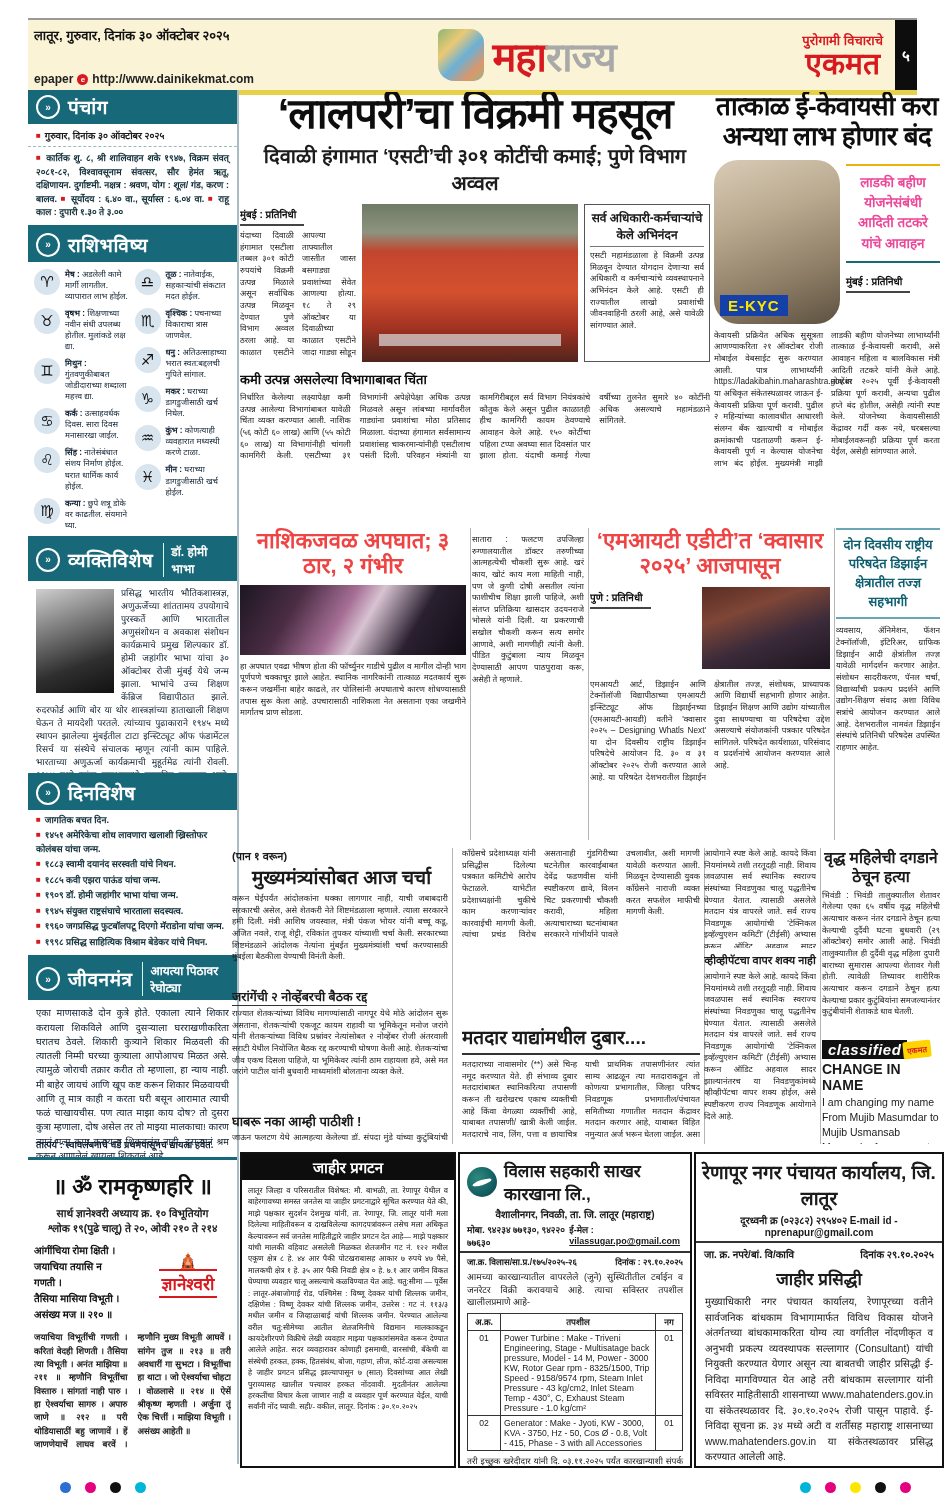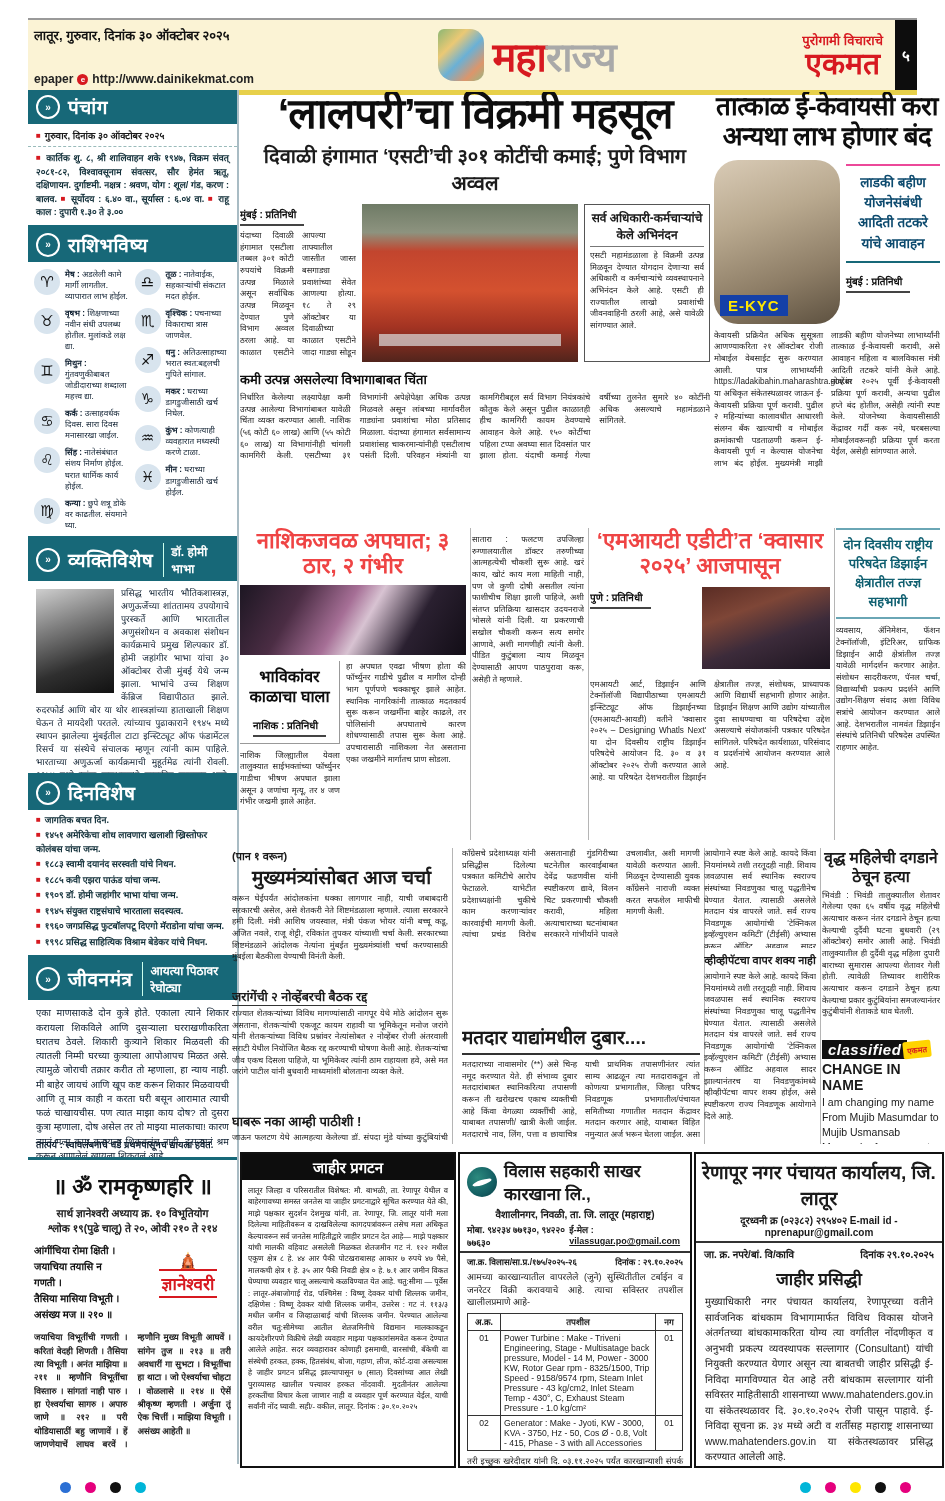--- a/index.html
+++ b/index.html
@@ -74,22 +74,22 @@
   .busphoto{background:linear-gradient(180deg,#6f7b66 0%,#8d937f 18%,#c2452e 30%,#d4512f 55%,#a33322 78%,#51241c 100%);
         position:relative;}
   .busphoto:after{content:"";position:absolute;left:8%;bottom:10%;width:84%;height:8%;background:#ddd;opacity:.7;}
   .subhl{font-size:13px;font-weight:bold;color:#0d0d0d;}
   .boxed{border:1px solid #555;padding:4px 5px;}
   .box-title{font-size:12px;font-weight:bold;text-align:center;border-bottom:1px solid #777;padding-bottom:3px;margin-bottom:3px;}
   .hl-l{font-size:26px;font-weight:bold;line-height:1.15;color:#0d0d0d;text-align:center;letter-spacing:-.5px;}
   .ekyc-photo{background:linear-gradient(160deg,#d9cbb6 0%,#b9a98f 35%,#8d7d66 70%,#5d5140 100%);position:relative;}
   .ekyc-tag{position:absolute;left:6px;bottom:8px;background:#1440a8;color:#ffe600;font-weight:bold;
         font-size:15px;padding:2px 8px;letter-spacing:1px;}
-  .kicker{border-top:2px solid #ec4899;border-bottom:2px solid #176878;padding:7px 4px;text-align:center;
-        font-size:13.5px;font-weight:bold;color:#0c4a6e;line-height:1.5;}
+  .kicker{border-top:2px solid #eab308;border-bottom:2px solid #176878;padding:7px 4px;text-align:center;
+        font-size:13.5px;font-weight:bold;color:#ec4899;line-height:1.5;}
   .hl-m{font-size:22px;font-weight:bold;line-height:1.15;text-align:center;color:#ef4444;}
   .crashphoto{background:linear-gradient(120deg,#1c1622 0%,#4b2d44 25%,#a66f96 45%,#d8c3d2 55%,#2a2030 75%,#120d16 100%);}
   .pressphoto{background:linear-gradient(160deg,#5a2c24 0%,#7e4637 30%,#3c2b3a 60%,#1d1520 100%);}
   .hl-s{font-size:16px;font-weight:bold;line-height:1.25;text-align:center;color:#0d0d0d;}
   .conf-h{border-top:2px solid #6aa6b5;border-bottom:2px solid #6aa6b5;color:#0f5f70;
         font-size:13px;font-weight:bold;text-align:center;padding:6px 2px;line-height:1.45;}
   .cont-tag{font-size:11px;font-weight:bold;}
   .hl-cm{font-size:19px;font-weight:bold;margin:1px 0 3px;padding-left:20px;}
   .hl-sub2{font-size:12.5px;font-weight:bold;border-bottom:1px solid #333;display:inline-block;margin:3px 0 2px;}
   .hl-gb{font-size:13px;font-weight:bold;margin:20px 0 2px;}
@@ -321,27 +321,20 @@
         <div style="margin-top:8px;"><span class="byline">मुंबई : प्रतिनिधी</span></div>
       </div>
     </div>
     <div class="tiny tiny2" style="height:246px;margin-top:6px;">केवायसी प्रक्रियेत अधिक सुसूत्रता आणण्याकरिता २१ ऑक्टोबर रोजी मोबाईल वेबसाईट सुरू करण्यात आली. पात्र लाभार्थ्यांनी https://ladakibahin.maharashtra.gov.in या अधिकृत संकेतस्थळावर जाऊन ई-केवायसी प्रक्रिया पूर्ण करावी. पुढील २ महिन्यांच्या कालावधीत आधारशी संलग्न बँक खात्याची व मोबाईल क्रमांकाची पडताळणी करून ई-केवायसी पूर्ण न केल्यास योजनेचा लाभ बंद होईल. मुख्यमंत्री माझी लाडकी बहीण योजनेच्या लाभार्थ्यांनी तात्काळ ई-केवायसी करावी, असे आवाहन महिला व बालविकास मंत्री आदिती तटकरे यांनी केले आहे. नोव्हेंबर २०२५ पूर्वी ई-केवायसी प्रक्रिया पूर्ण करावी, अन्यथा पुढील हप्ते बंद होतील, असेही त्यांनी स्पष्ट केले. योजनेच्या केवायसीसाठी केंद्रावर गर्दी करू नये, घरबसल्या मोबाईलवरूनही प्रक्रिया पूर्ण करता येईल, असेही सांगण्यात आले.</div>
   </div>
 
   <div class="abs story rule-r" style="top:528px;left:240px;width:226px;height:312px;padding-right:4px;">
     <div class="hl-m">नाशिकजवळ अपघात; ३ ठार, २ गंभीर</div>
     <div class="crashphoto" style="width:100%;height:70px;margin:6px 0;"></div>
     <div style="display:flex;gap:6px;">
-      <div style="flex:0 0 100px;">
-        <div class="boxed" style="border-width:0 1px 1px 0;border-color:#999;padding:6px 3px;text-align:center;">
-          <div class="hl-s">भाविकांवर काळाचा घाला</div>
-          <div style="margin-top:8px;"><span class="byline">नाशिक : प्रतिनिधी</span></div>
-        </div>
-        <div class="tiny" style="height:118px;margin-top:6px;">नाशिक जिल्ह्यातील येवला तालुक्यात साईभक्तांच्या फॉर्च्युनर गाडीचा भीषण अपघात झाला असून ३ जणांचा मृत्यू, तर ४ जण गंभीर जखमी झाले आहेत.</div>
-      </div>
       <div class="tiny" style="flex:1;height:226px;">हा अपघात एवढा भीषण होता की फॉर्च्युनर गाडीचे पुढील व मागील दोन्ही भाग पूर्णपणे चक्काचूर झाले आहेत. स्थानिक नागरिकांनी तात्काळ मदतकार्य सुरू करून जखमींना बाहेर काढले, तर पोलिसांनी अपघाताचे कारण शोधण्यासाठी तपास सुरू केला आहे. उपचारासाठी नाशिकला नेत असताना एका जखमीने मार्गातच प्राण सोडला.</div>
     </div>
   </div>
 
   <div class="abs story rule-r" style="top:528px;left:472px;width:112px;height:312px;padding-right:4px;">
     <div class="tiny" style="height:256px;margin-top:6px;">सातारा : फलटण उपजिल्हा रुग्णालयातील डॉक्टर तरुणीच्या आत्महत्येची चौकशी सुरू आहे. खरं काय, खोटं काय मला माहिती नाही, पण जे कुणी दोषी असतील त्यांना फाशीचीच शिक्षा झाली पाहिजे, अशी संतप्त प्रतिक्रिया खासदार उदयनराजे भोसले यांनी दिली. या प्रकरणाची सखोल चौकशी करून सत्य समोर आणावे, अशी मागणीही त्यांनी केली. पीडित कुटुंबाला न्याय मिळवून देण्यासाठी आपण पाठपुरावा करू, असेही ते म्हणाले.</div>
   </div>
 
   <div class="abs story rule-r" style="top:528px;left:590px;width:240px;height:312px;padding-right:4px;">
     <div class="hl-m">‘एमआयटी एडीटी’त ‘क्वासार २०२५’ आजपासून</div>

